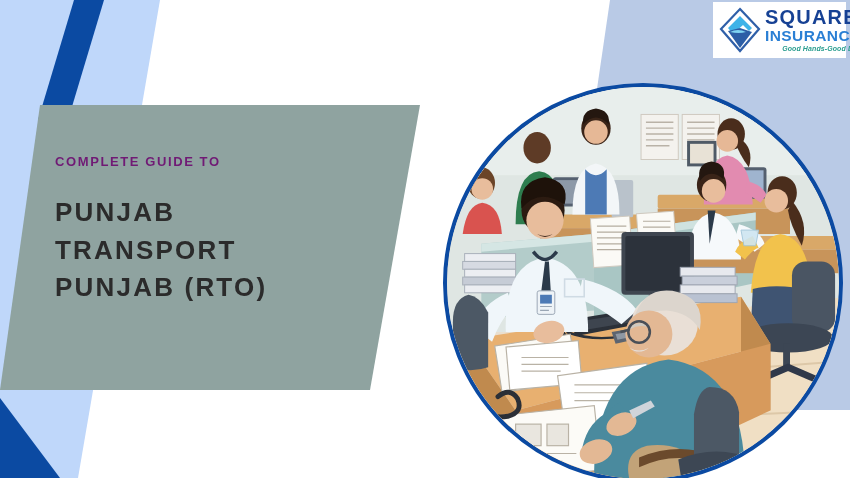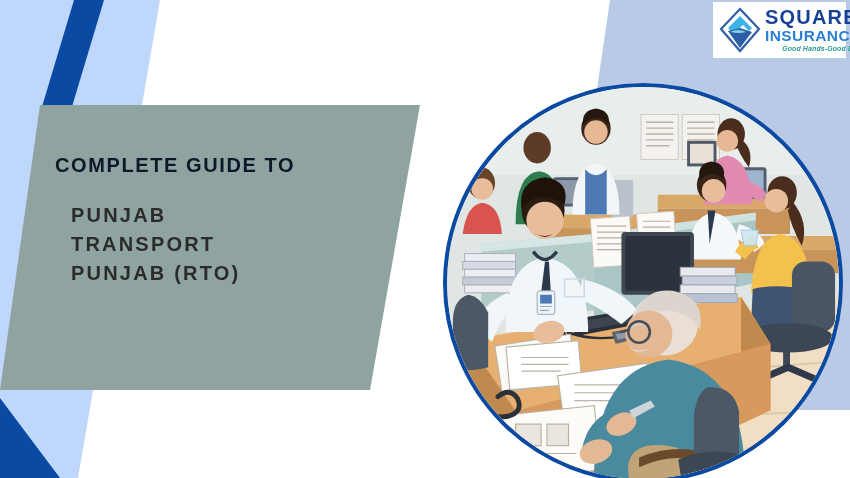--- a/index.html
+++ b/index.html
@@ -38,26 +38,26 @@
     width:420px;height:285px;
     background:#8fa3a0;
     clip-path:polygon(40px 0, 420px 0, 370px 285px, 0 285px);
   }
 
   
   .copy{
     position:absolute;left:55px;top:155px;width:330px;
   }
   .eyebrow{
-    font-size:20px;font-weight:bold;letter-spacing:1.6px;
-    color:#0f172a;line-height:1;margin:0 0 26px 0;
+    font-size:13px;font-weight:bold;letter-spacing:1.6px;
+    color:#701a75;line-height:1;margin:0 0 26px 0;
   }
   .headline{
-    font-size:20px;font-weight:bold;letter-spacing:2.2px;
-    color:#2b2b2b;line-height:1.45;margin:16px;
+    font-size:26px;font-weight:bold;letter-spacing:2.2px;
+    color:#2b2b2b;line-height:1.45;margin:0;
   }
   .headline span{display:block;white-space:nowrap;}
 
   
   .logo-box{
     position:absolute;left:713px;top:2px;
     width:133px;height:56px;background:#ffffff;
     display:flex;align-items:center;padding-left:6px;
     box-sizing:border-box;
   }

